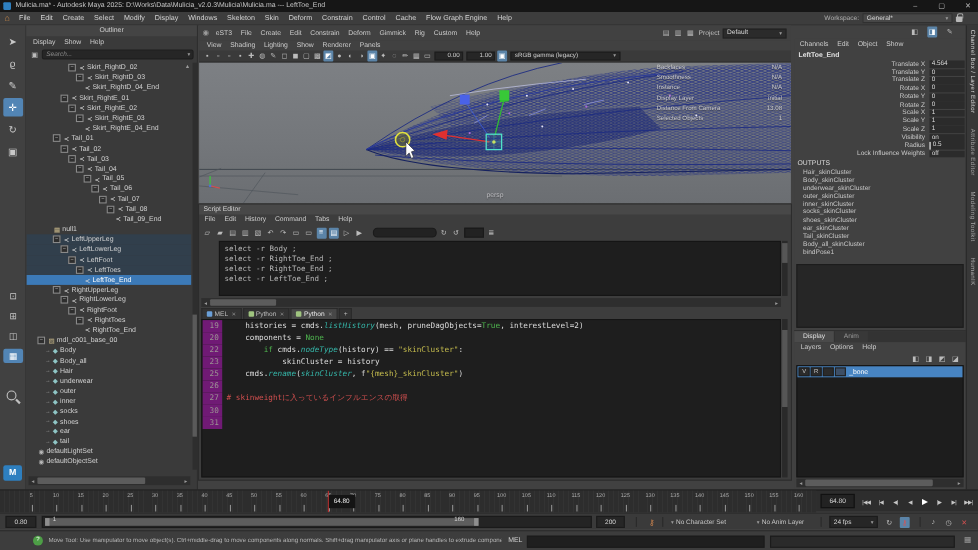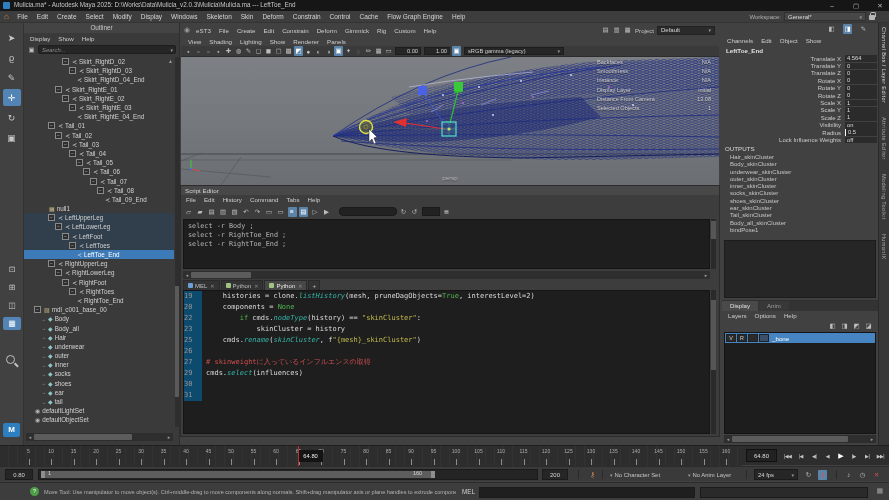--- a/index.html
+++ b/index.html
@@ -78,34 +78,34 @@
   .hudrow{display:flex;justify-content:space-between;height:9.2px;font-size:5.6px;color:#cbcbce;text-shadow:0 1px 1px rgba(40,40,40,.6)}
   .persp{position:absolute;bottom:4px;left:50%;transform:translateX(-50%);font-size:6.2px;color:#b9b9bd;text-shadow:0 1px 1px rgba(40,40,40,.5)}
 
   
   .se{position:absolute;left:180px;top:185px;width:540px;height:252px;background:#3d3d3d;border:1px solid #2c2c2c}
   .se-title{height:9px;background:#484848;font-size:6.2px;line-height:9px;padding-left:4px;color:#d2d2d2}
   .se-menus{height:9px;display:flex;align-items:center;padding-left:1px}
   .se-toolbar{height:15px;display:flex;align-items:center;padding-left:3px;gap:2.5px}
   .se-search{width:58px;height:9px;background:#222;border:1px solid #1a1a1a;border-radius:4px;margin-left:5px}
   .se-minifield{width:18px;height:9px;background:#222;border:1px solid #1a1a1a}
-  .se-history{position:absolute;top:33px;left:2px;right:9px;height:50px;background:#1e1e1e;border:1px solid #151515;overflow:hidden;padding-top:2px}
+  .se-history{position:absolute;top:33px;left:18px;right:9px;height:50px;background:#1e1e1e;border:1px solid #151515;overflow:hidden;padding-top:2px}
   .hline{height:9px;line-height:9px;font-family:"DejaVu Sans Mono",monospace;font-size:6.8px;color:#b6b6b6;padding-left:4px;white-space:pre}
   .se-vs1{position:absolute;top:33px;right:3px;width:5px;height:50px;background:#2a2a2a}
   .se-vs1 div{position:absolute;top:2px;left:0;width:5px;height:18px;background:#565656}
   .se-hscroll{position:absolute;top:85px;left:2px;right:9px}
   .se-tabs{position:absolute;top:94px;left:2px;right:2px;height:10px;display:flex;gap:1px;align-items:flex-end}
   .setab{height:10px;background:#333;display:flex;align-items:center;padding:0 4px;gap:2px;font-size:6px;color:#bdbdbd;border:1px solid #2a2a2a;border-bottom:none}
   .setab.active{background:#474747;color:#eaeaea}
   .tdot{width:5px;height:5px;border-radius:1px}
   .tclose{font-size:5px;color:#8f8f8f;margin-left:1px}
   .tplus{width:12px;justify-content:center}
   .se-code{position:absolute;top:104px;left:2px;right:9px;bottom:2px;background:#1e1e1e;border:1px solid #151515;overflow:hidden}
   .cl{display:flex;height:11px;line-height:11px;font-family:"DejaVu Sans Mono",monospace;font-size:7px}
-  .ln{width:18px;flex:none;text-align:left;padding-right:3px;background:#0c4a6e;color:#9c9494}
+  .ln{width:18px;flex:none;text-align:right;padding-right:3px;background:#701a75;color:#9c9494}
   .ct{padding-left:4px;white-space:pre}
   .tk-d{color:#dcdcdc}.tk-k{color:#4fb54f}.tk-f{color:#35b5a8;font-style:italic}
   .tk-s{color:#c6bd4e}.tk-c{color:#d14f4f}
   .se-vs2{position:absolute;top:104px;right:3px;bottom:2px;width:5px;background:#2a2a2a}
   .se-vs2 div{position:absolute;top:10px;left:0;width:5px;height:70px;background:#565656}
 
   
   .cb{position:absolute;left:722px;top:35px;width:156px;height:410px;background:#414141}
   .cb-menus{height:11px;display:flex;align-items:center;padding-left:1px}
   .cb-node{font-size:6.2px;font-weight:bold;color:#e0e0e0;padding-left:4px;height:9px;line-height:9px}
@@ -650,20 +650,21 @@
         </span>
       <span class="se-minifield"></span>
       <span style="display:flex">
           <div class="ico" style="font-style: normal;">≣</div>
         </span>
     </div>
     <div class="se-history" id="sehist">
         <div class="hline">select -r Body ;</div>
         <div class="hline">select -r RightToe_End ;</div>
         <div class="hline">select -r RightToe_End ;</div>
+        <div class="hline">select -r LeftToe_End ;</div>
       </div>
     <div class="se-vs1">
         <div></div>
       </div>
     <div class="se-hscroll hscroll">
       <span class="hsar">◂</span>
       <div style="flex:1;position:relative">
           <div class="hsthumb" style="width:60px"></div>
         </div>
       <span class="hsar">▸</span>
@@ -682,21 +683,21 @@
         <div class="setab active">
           <span class="tdot" style="background: rgb(159, 196, 127);"></span>
           <span>Python</span>
           <span class="tclose">✕</span>
         </div>
         <div class="setab tplus">+</div>
       </div>
     <div class="se-code" id="secode">
         <div class="cl">
           <div class="ln">19</div>
-          <div class="ct"><span class="tk-d">    histories = clone.</span><span class="tk-f">listHistory</span><span class="tk-d">(mesh, pruneDagObjects=</span><span class="tk-k">True</span><span class="tk-d">, interestLevel=2)</span></div>
+          <div class="ct"><span class="tk-d">    histories = cmds.</span><span class="tk-f">listHistory</span><span class="tk-d">(mesh, pruneDagObjects=</span><span class="tk-k">True</span><span class="tk-d">, interestLevel=2)</span></div>
         </div>
         <div class="cl">
           <div class="ln">20</div>
           <div class="ct"><span class="tk-d">    components = </span><span class="tk-k">None</span></div>
         </div>
         <div class="cl">
           <div class="ln">22</div>
           <div class="ct"><span class="tk-d">        </span><span class="tk-k">if</span><span class="tk-d"> cmds.</span><span class="tk-f">nodeType</span><span class="tk-d">(history) == </span><span class="tk-s">"skinCluster"</span><span class="tk-d">:</span></div>
         </div>
         <div class="cl">
@@ -707,24 +708,20 @@
           <div class="ln">25</div>
           <div class="ct"><span class="tk-d">    cmds.</span><span class="tk-f">rename</span><span class="tk-d">(</span><span class="tk-f">skinCluster</span><span class="tk-d">, f</span><span class="tk-s">"{mesh}_skinCluster"</span><span class="tk-d">)</span></div>
         </div>
         <div class="cl">
           <div class="ln">26</div>
           <div class="ct"></div>
         </div>
         <div class="cl">
           <div class="ln">27</div>
           <div class="ct"><span class="tk-c"># skinweightに入っているインフルエンスの取得</span></div>
-        </div>
-        <div class="cl">
-          <div class="ln">29</div>
-          <div class="ct"><span class="tk-d">cmds.</span><span class="tk-f">select</span><span class="tk-d">(influences)</span></div>
         </div>
         <div class="cl">
           <div class="ln">30</div>
           <div class="ct"></div>
         </div>
         <div class="cl">
           <div class="ln">31</div>
           <div class="ct"></div>
         </div>
       </div>

